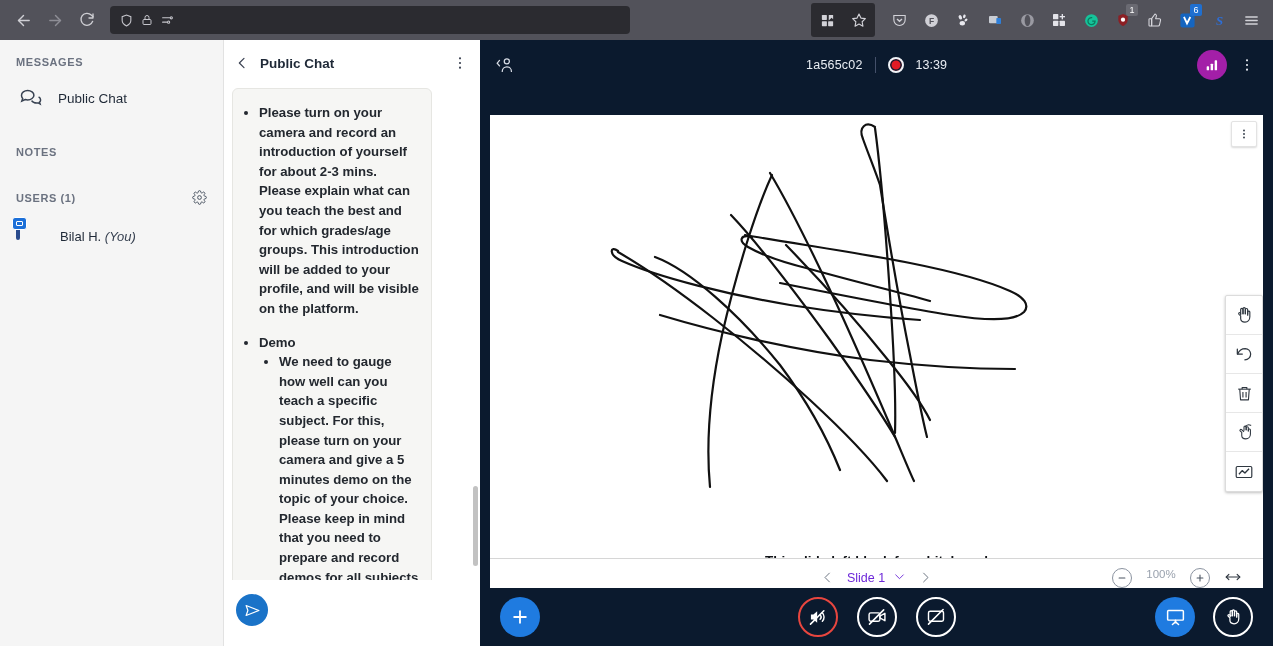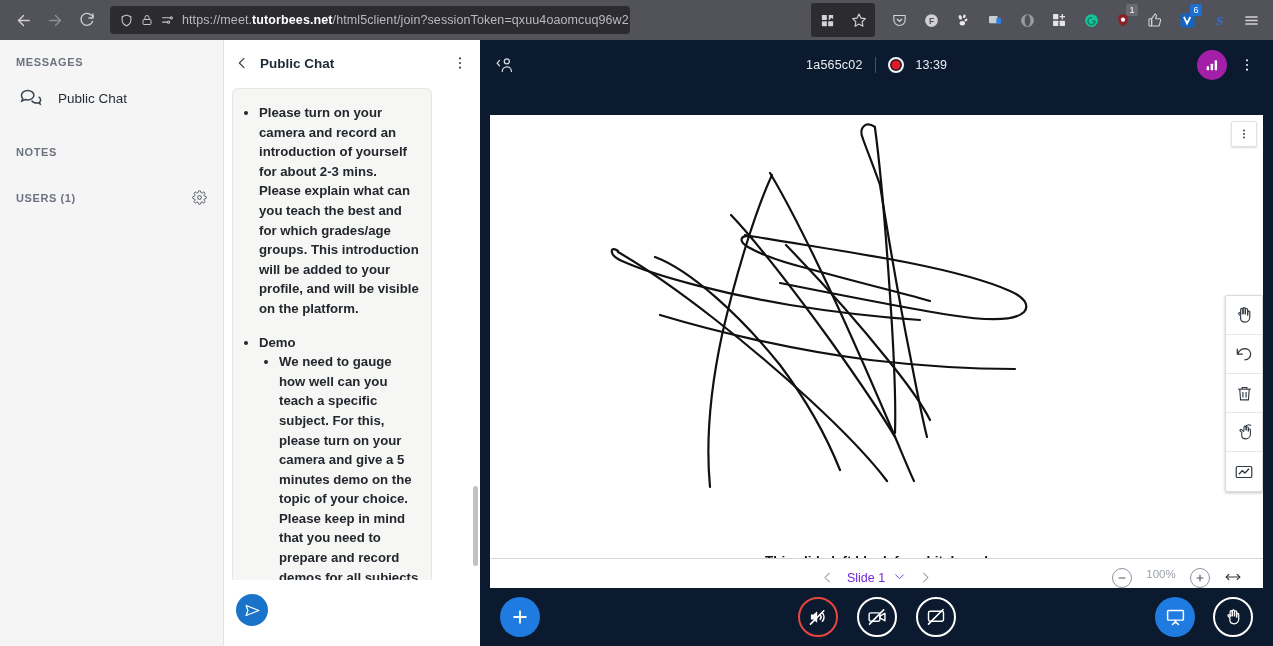--- a/index.html
+++ b/index.html
@@ -309,21 +309,20 @@
           </svg>
       </span>
       <span class="ic">
         <svg width="13" height="13" viewBox="0 0 24 24" fill="none" stroke="currentColor" stroke-width="2" stroke-linecap="round">
             <line x1="3" y1="7" x2="16" y2="7"></line>
             <circle cx="19" cy="7" r="2"></circle>
             <line x1="3" y1="15" x2="11" y2="15"></line>
             <circle cx="14" cy="15" r="2"></circle>
           </svg>
       </span>
-      <span class="url-text"><span class="dim">https://meet.</span><b>tutorbees.net</b><span class="dim">/html5client/join?sessionToken=qxuu4oaomcuq96w2</span></span>
     </div>
 
     <div class="chrome-right">
       <div class="ext-dark-group">
         <div class="ext-icon">
           <svg width="15" height="15" viewBox="0 0 24 24" fill="currentColor">
               <rect x="3" y="3" width="8" height="8" rx="1"></rect>
               <rect x="3" y="13" width="8" height="8" rx="1"></rect>
               <rect x="13" y="13" width="8" height="8" rx="1"></rect>
               <path d="M14 3h7v7l-2.5-2.5L14 12V3z"></path>
@@ -435,20 +434,29 @@
 
     <div class="ul-sep"></div>
     <div class="ul-heading with-gear">
       <span>USERS (1)</span>
       <span class="gear-btn">
         <svg width="15" height="15" viewBox="0 0 24 24" fill="none" stroke="currentColor" stroke-width="1.6">
             <circle cx="12" cy="12" r="3"></circle>
             <path d="M19.4 15a1.6 1.6 0 0 0 .3 1.8l.1.1a2 2 0 1 1-2.8 2.8l-.1-.1a1.6 1.6 0 0 0-1.8-.3 1.6 1.6 0 0 0-1 1.5V21a2 2 0 1 1-4 0v-.1A1.6 1.6 0 0 0 9 19.4a1.6 1.6 0 0 0-1.8.3l-.1.1a2 2 0 1 1-2.8-2.8l.1-.1a1.6 1.6 0 0 0 .3-1.8 1.6 1.6 0 0 0-1.5-1H3a2 2 0 1 1 0-4h.1A1.6 1.6 0 0 0 4.6 9a1.6 1.6 0 0 0-.3-1.8l-.1-.1a2 2 0 1 1 2.8-2.8l.1.1a1.6 1.6 0 0 0 1.8.3H9a1.6 1.6 0 0 0 1-1.5V3a2 2 0 1 1 4 0v.1a1.6 1.6 0 0 0 1 1.5 1.6 1.6 0 0 0 1.8-.3l.1-.1a2 2 0 1 1 2.8 2.8l-.1.1a1.6 1.6 0 0 0-.3 1.8V9a1.6 1.6 0 0 0 1.5 1H21a2 2 0 1 1 0 4h-.1a1.6 1.6 0 0 0-1.5 1z"></path>
           </svg>
       </span>
+    </div>
+    <div class="ul-item">
+      <span class="avatar-wrap">
+        <span class="avatar"></span>
+        <span class="cam-badge">
+            <i></i>
+          </span>
+      </span>
+      <span class="user-name"><span>Bilal H.</span> <em>(You)</em></span>
     </div>
   </div>
 
   <div class="chat">
     <div class="chat-head">
       <span class="chat-back">
         <svg width="16" height="16" viewBox="0 0 24 24" fill="none" stroke="currentColor" stroke-width="1.8" stroke-linecap="round" stroke-linejoin="round">
             <polyline points="15 5 8 12 15 19"></polyline>
           </svg>
       </span>

